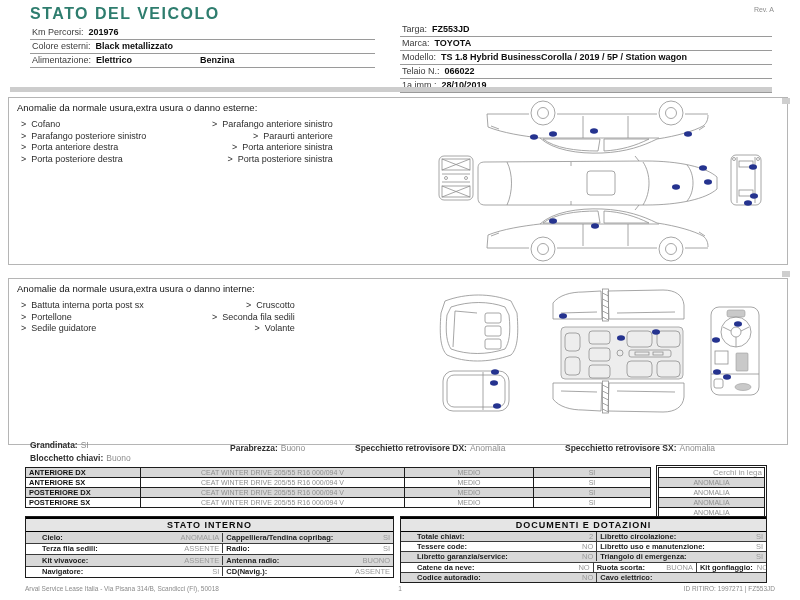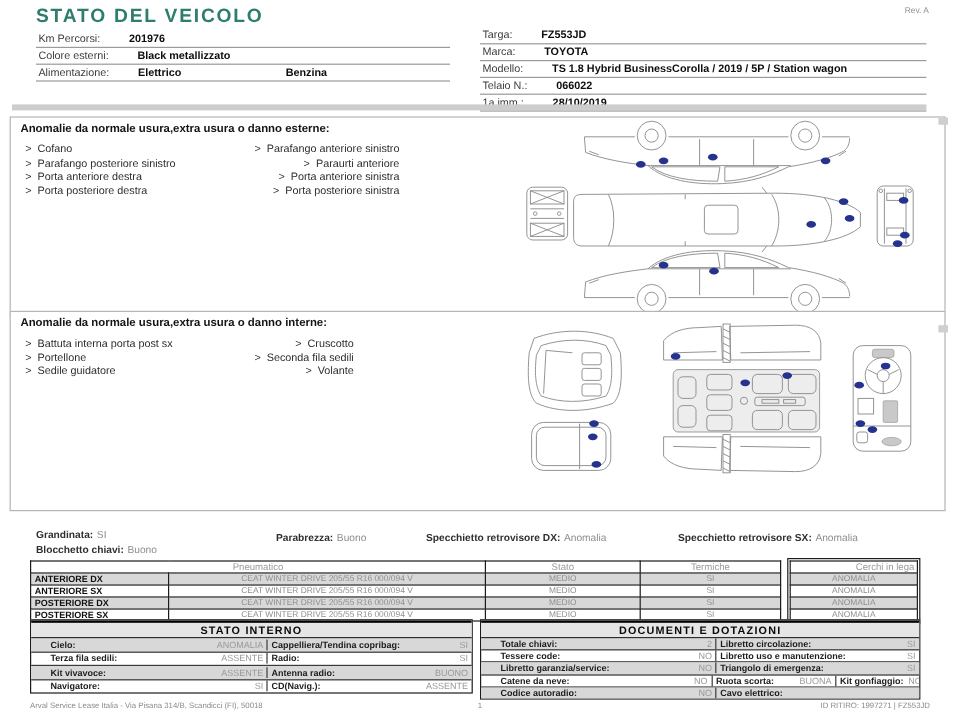--- a/index.html
+++ b/index.html
@@ -7,32 +7,32 @@
         font-family:"Liberation Sans",sans-serif;color:#222;}
 
   
   .doc-title{position:absolute;left:30px;top:5px;font-size:16px;font-weight:bold;
              letter-spacing:1.5px;color:#2e7d6e;}
   .rev{position:absolute;right:26px;top:6px;font-size:7px;color:#8d8d8d;}
   .fields{position:absolute;}
   .fields.left{left:30px;top:26px;width:345px;}
   .fields.right{left:400px;top:23px;width:372px;}
   .frow{display:flex;align-items:center;border-bottom:1px solid #9a9a9a;
-        font-size:9px;padding:1px 2px 2px 2px;height:10px;white-space:nowrap;overflow:hidden;gap:19px;}
+        font-size:9px;padding:1px 2px 2px 2px;height:10px;white-space:nowrap;overflow:hidden;}
   .frow .lbl{color:#3c3c3c;margin-right:5px;}
   .frow .val{font-weight:bold;color:#0d0d0d;}
   .frow .val2{font-weight:bold;color:#0d0d0d;margin-left:68px;}
 
   .divider{position:absolute;left:10px;top:87px;width:762px;height:5px;background:#cdcdcd;}
 
   
   .sec{position:absolute;left:8px;width:778px;border:1px solid #b5b5b5;background:#fff;}
   .sec1{top:97px;height:166px;}
-  .sec2{top:259px;height:165px;}
-  .sec-title{position:absolute;left:8px;top:4px;font-size:9.5px;font-weight:bold;color:#141414;}
+  .sec2{top:278px;height:165px;}
+  .sec-title{position:absolute;left:8px;top:4px;font-size:9.5px;font-weight:normal;color:#141414;}
   .alist{position:absolute;top:21px;list-style:none;margin:0;padding:0;}
   .alist.c1{left:12px;}
   .alist.c2{left:203px;text-align:right;}
   .alist li{font-size:9px;line-height:11.5px;color:#2d2d2d;white-space:nowrap;}
   .gt{margin-right:5px;}
   .diagram{position:absolute;left:412px;top:0;}
   .mark{position:absolute;width:8px;height:6px;background:#cfcfcf;}
 
   
   .statusline{position:absolute;font-size:8.5px;white-space:nowrap;}
@@ -300,25 +300,20 @@
   </div>
 
   <table class="tyre-table">
     <colgroup>
         <col style="width:115px">
         <col style="width:264px">
         <col style="width:129px">
         <col style="width:117px">
       </colgroup>
     <tbody>
-        <tr>
-      <th colspan="2">Pneumatico</th>
-      <th>Stato</th>
-      <th>Termiche</th>
-    </tr>
     <tr class="g">
       <td class="pos">ANTERIORE DX</td>
       <td class="c">CEAT WINTER DRIVE 205/55 R16 000/094 V</td>
       <td class="c">MEDIO</td>
       <td class="c">SI</td>
     </tr>
     <tr>
       <td class="pos">ANTERIORE SX</td>
       <td class="c">CEAT WINTER DRIVE 205/55 R16 000/094 V</td>
       <td class="c">MEDIO</td>

